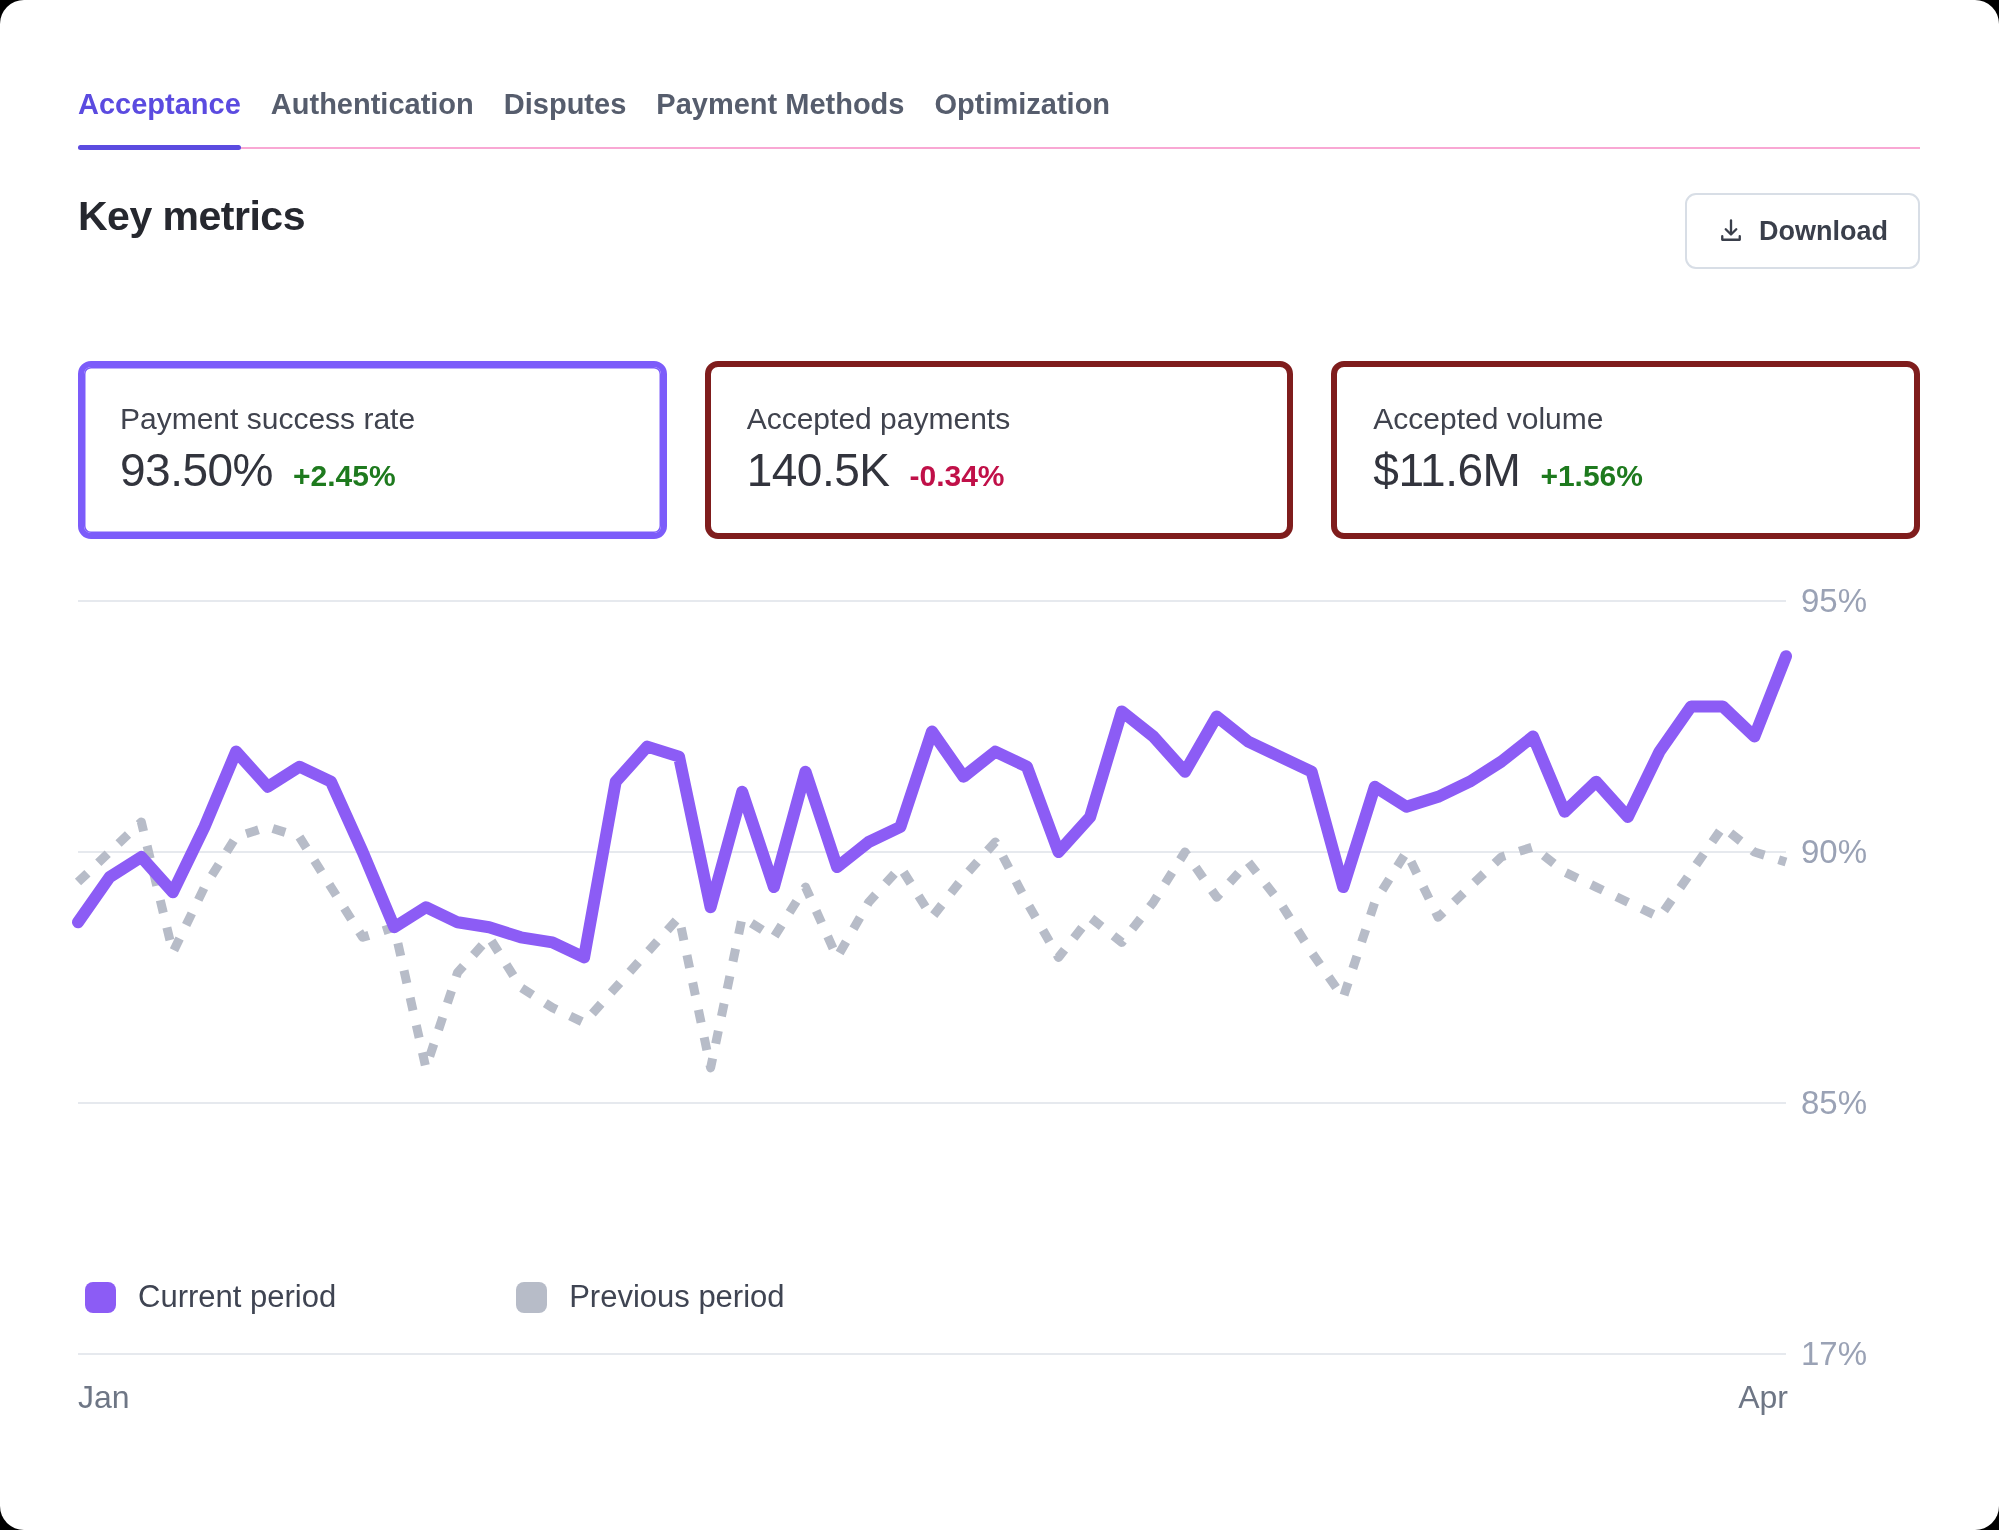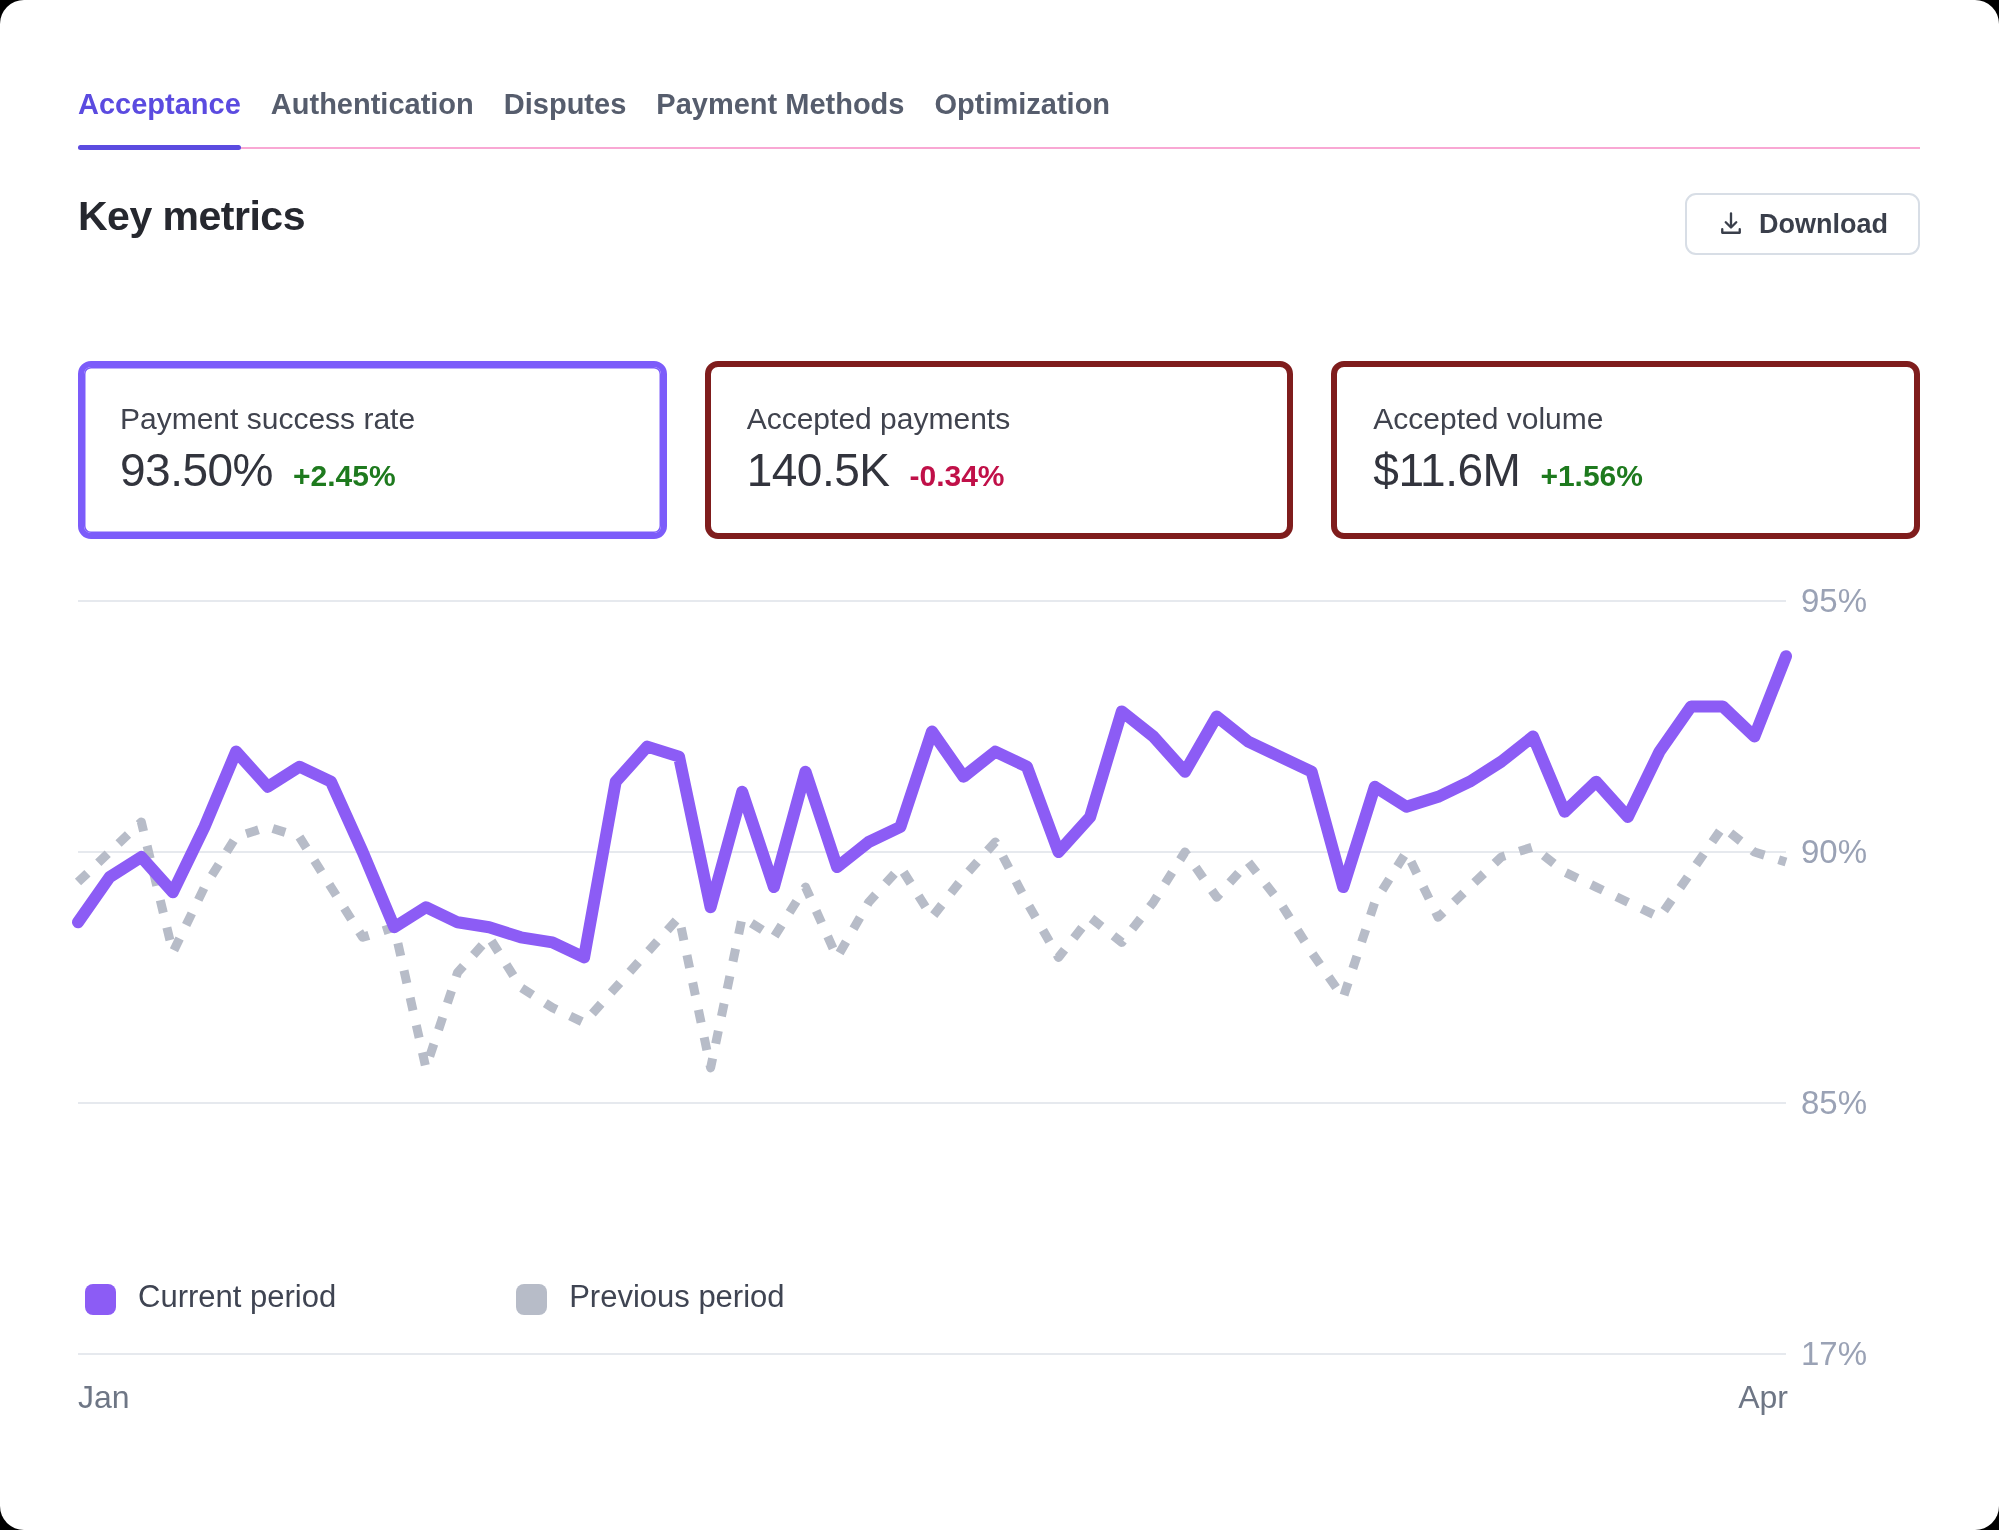--- a/index.html
+++ b/index.html
@@ -9,40 +9,40 @@
 
   
   .tabs{margin-top:88px;display:flex;gap:30px;border-bottom:2px solid #f9a8d4;}
   .tab{position:relative;font-size:29px;font-weight:600;color:#565d6d;padding-bottom:26px;cursor:pointer;white-space:nowrap;}
   .tab.active{color:#5b4be0;}
   .tab.active::after{content:'';position:absolute;left:0;right:0;bottom:-3px;height:5px;border-radius:3px;background:#5b4be0;}
 
   
   .header-row{margin-top:44px;display:flex;align-items:flex-start;justify-content:space-between;height:62px;}
   .page-title{font-size:41px;font-weight:700;color:#26282f;letter-spacing:-0.5px;}
-  .download-btn{display:flex;align-items:center;gap:14px;height:62px;padding:0 30px;border:2px solid #d8dee6;border-radius:11px;background:#fff;font-size:27px;font-weight:600;color:#3a3f4b;cursor:pointer;}
+  .download-btn{display:flex;align-items:center;gap:14px;height:76px;padding:0 30px;border:2px solid #d8dee6;border-radius:11px;background:#fff;font-size:27px;font-weight:600;color:#3a3f4b;cursor:pointer;}
   .download-btn svg{display:block;}
 
   
   .cards{margin-top:106px;display:flex;gap:38px;}
   .card{flex:1;height:178px;box-sizing:border-box;border:6px solid #7f1d1d;border-radius:13px;padding:32px 36px;background:#fff;cursor:pointer;}
   .card.selected{border-color:#7c5cfa;box-shadow:inset 0 0 0 1.5px #7c5cfa;}
   .card-label{font-size:30px;color:#40434e;line-height:40px;}
   .card-value-row{display:flex;align-items:baseline;gap:20px;margin-top:4px;}
   .card-value{font-size:46px;font-weight:500;color:#32343d;letter-spacing:-0.5px;}
   .delta{font-size:30px;font-weight:700;}
   .delta.up{color:#1e7a1e;}
   .delta.down{color:#c01048;}
 
   
   .chart{position:relative;height:880px;margin-top:18px;}
   .chart svg{position:absolute;left:0;top:0;}
   .ytick{position:absolute;left:1801px;font-size:33px;color:#9aa2b5;line-height:44px;}
   .legend{position:absolute;left:85px;top:722px;display:flex;gap:180px;}
-  .legend-item{display:flex;align-items:flex-end;gap:22px;cursor:pointer;}
+  .legend-item{display:flex;align-items:center;gap:22px;cursor:pointer;}
   .legend-swatch{width:31px;height:31px;border-radius:8px;}
   .legend-label{font-size:31px;color:#3f4452;}
   .xticks{position:absolute;left:78px;top:822px;width:1710px;display:flex;justify-content:space-between;}
   .xtick{font-size:32px;color:#6e7685;}
 </style>
 </head>
 <body>
 
 <div class="page">
   <div class="content">

